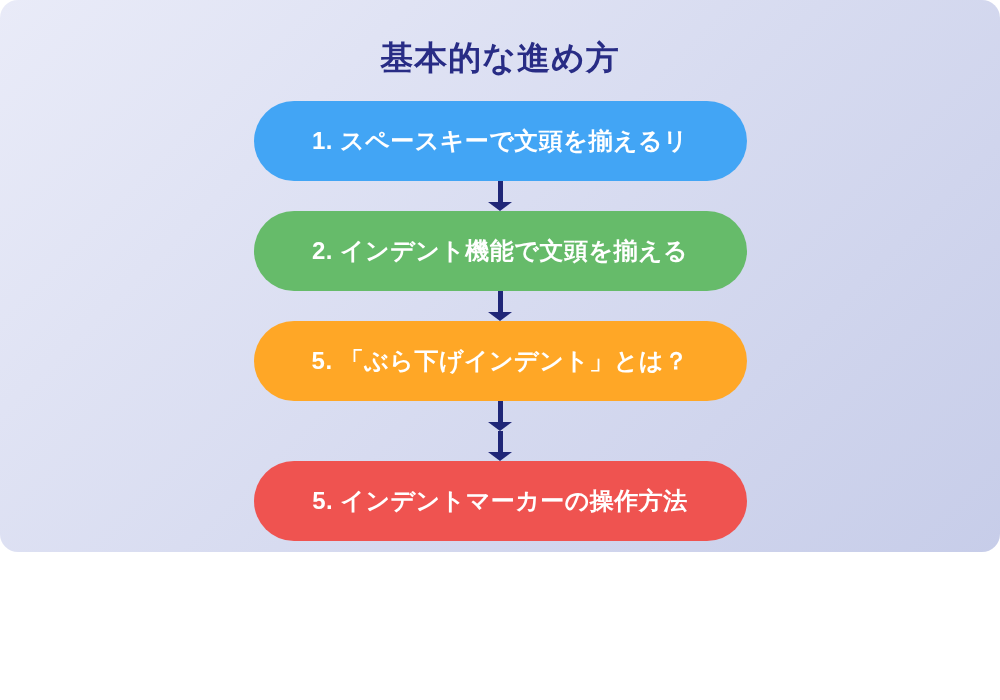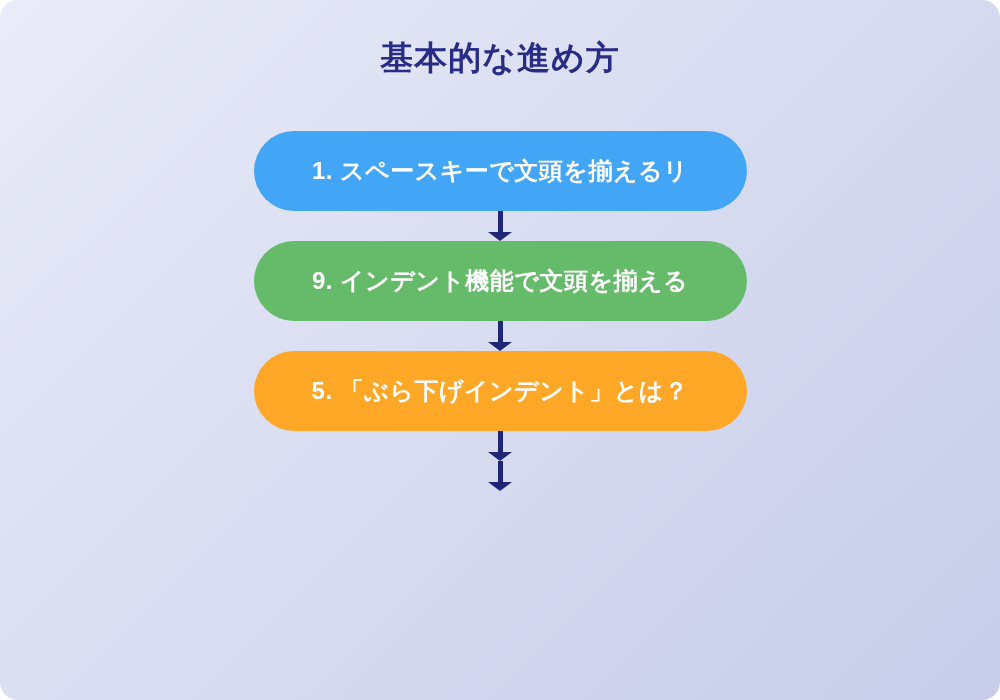--- a/index.html
+++ b/index.html
@@ -4,38 +4,38 @@
 <style>
   html, body {
     margin: 0;
     padding: 0;
     background: #ffffff;
     font-family: "Liberation Sans", "DejaVu Sans", sans-serif;
   }
   .canvas {
     position: relative;
     width: 1000px;
-    height: 700px;
+    height: 552px;
     border-radius: 18px;
     background: linear-gradient(135deg, var(--bg-start, #e9ebf8) 0%, var(--bg-end, #c7cde9) 100%);
     overflow: hidden;
     box-sizing: border-box;
   }
   .title {
     margin: 0;
     padding-top: 36px;
     text-align: center;
     font-size: 33px;
     font-weight: 800;
     letter-spacing: 1px;
     color: #282c85;
   }
   .flow {
     width: 493px;
-    margin: 50px auto 0 auto;
+    margin: 20px auto 0 auto;
     display: flex;
     flex-direction: column;
     align-items: stretch;
   }
   .pill {
     height: 80px;
     border-radius: 40px;
     display: flex;
     align-items: center;
     justify-content: center;
@@ -74,35 +74,36 @@
 
   <div class="flow">
 
     <div class="pill" style="background-color: rgb(66, 165, 245);">1. スペースキーで文頭を揃えるリ</div>
 
     <div class="arrow">
       <div class="arrow-stem" style="background-color: rgb(31, 38, 119);"></div>
       <div class="arrow-head" style="border-top-color: rgb(31, 38, 119);"></div>
     </div>
 
-    <div class="pill" style="background-color: rgb(102, 187, 106);">9. インデント機能で文頭を揃える</div>
+    <div class="pill" style="background-color: rgb(102, 187, 106);">2. インデント機能で文頭を揃える</div>
 
     <div class="arrow">
       <div class="arrow-stem" style="background-color: rgb(31, 38, 119);"></div>
       <div class="arrow-head" style="border-top-color: rgb(31, 38, 119);"></div>
     </div>
 
     <div class="pill" style="background-color: rgb(255, 167, 38);">5. 「ぶら下げインデント」とは？</div>
 
     <div class="arrow">
       <div class="arrow-stem" style="background-color: rgb(31, 38, 119);"></div>
       <div class="arrow-head" style="border-top-color: rgb(31, 38, 119);"></div>
     </div>
 
 
     <div class="arrow">
       <div class="arrow-stem" style="background-color: rgb(31, 38, 119);"></div>
       <div class="arrow-head" style="border-top-color: rgb(31, 38, 119);"></div>
     </div>
 
+    <div class="pill" style="background-color: rgb(239, 83, 80);">5. インデントマーカーの操作方法</div>
 
   </div>
 </div>
 
 </body></html>

